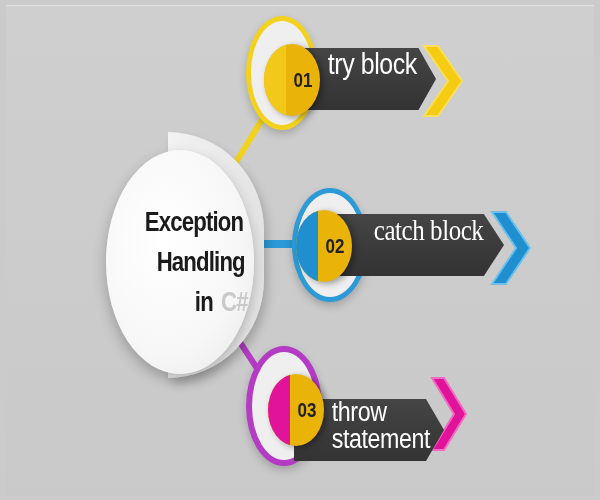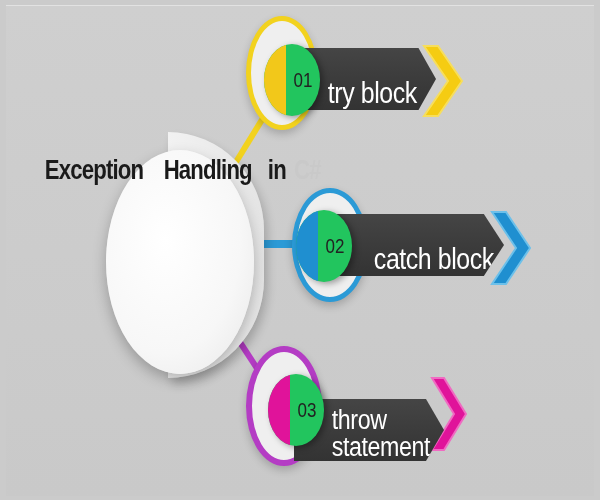--- a/index.html
+++ b/index.html
@@ -21,54 +21,55 @@
     position: absolute; left: 168px; top: 132px; width: 96px; height: 246px;
     background: linear-gradient(90deg, #f2f2f2 0%, #e4e4e4 100%);
     border-radius: 0 120px 120px 0 / 0 123px 123px 0;
     box-shadow: 4px 6px 10px rgba(0,0,0,0.18);
   }
   .hub {
     position: absolute; left: 106px; top: 150px; width: 148px; height: 224px;
     border-radius: 50%;
     background: radial-gradient(ellipse at 40% 40%, #ffffff 0%, #f7f7f7 60%, #e6e6e6 100%);
     box-shadow: 0 6px 14px rgba(0,0,0,0.25);
-    display: flex; flex-direction: row; align-items: flex-start; justify-content: center;
+    display: flex; flex-direction: column; align-items: flex-end; justify-content: center;
   }
   .hub-line {
     font-family: "Liberation Sans Narrow", "Liberation Sans", sans-serif;
     font-size: 27px; font-weight: bold; color: #1a1a1a; letter-spacing: -1px;
     line-height: 40px; transform: scaleX(0.82);
   }
   .hub-csharp { color: #c9c9c9; margin-left: 10px; }
 
   
   .item { position: absolute; }
   .ring {
     position: absolute; border-radius: 50%;
     background: #efefef;
     box-shadow: 0 4px 8px rgba(0,0,0,0.2);
   }
   .badge {
     position: absolute; width: 56px; height: 72px; border-radius: 50%;
-    background: #22c55e; overflow: hidden;
+    background: #eab308; overflow: hidden;
     box-shadow: 3px 2px 6px rgba(0,0,0,0.35);
     z-index: 3;
+    font-weight: bold;
   }
   .badge-half { position: absolute; left: 0; top: 0; width: 22px; height: 100%; }
   .badge-num {
     position: absolute; left: 22px; top: 0; height: 100%; width: 34px;
     display: flex; align-items: center; justify-content: center;
     font-size: 20px; color: #222; transform: scaleX(0.85);
   }
   .ribbon {
     position: absolute; height: 62px; z-index: 2;
     background: linear-gradient(180deg, #454545 0%, #3a3a3a 60%, #333 100%);
     clip-path: polygon(0 0, 88% 0, 100% 50%, 88% 100%, 0 100%);
     box-shadow: 0 6px 10px rgba(0,0,0,0.3);
-    display: flex; align-items: flex-end;
+    display: flex; align-items: flex-start;
   }
   .ribbon-label {
     color: #ffffff; font-size: 29px; padding-left: 44px; white-space: nowrap;
     transform-origin: left center; transform: scaleX(0.86); letter-spacing: -0.5px;
   }
   .ribbon-label.two {
     font-size: 27px; line-height: 27px; white-space: normal; width: 140px;
   }
   .chev { position: absolute; z-index: 1; }
 </style>
@@ -104,21 +105,21 @@
     <div class="badge-half" style="background:#f2c81a;"></div>
     <div class="badge-num">01</div>
   </div>
 </div>
 
 <div class="item">
   <div class="ring" style="left:292px; top:188px; width:76px; height:114px; border:5px solid #2b9ad6; box-sizing:border-box;"></div>
   <svg class="chev" style="left:486px; top:206px;" width="50" height="84" viewBox="0 0 50 84">
     <path d="M6 6 L20 6 L44 42 L20 78 L6 78 L30 42 Z" fill="#1f8fd0" stroke="#6cc0ea" stroke-width="2"></path>
   </svg>
-  <div class="ribbon" style="left:336px; top:214px; width:168px;">
+  <div class="ribbon" style="left:336px; top:214px; width:168px;font-family:Liberation Serif, serif;">
     <span class="ribbon-label">catch block</span>
   </div>
   <div class="badge" style="left:296px; top:210px;">
     <div class="badge-half" style="background:#1f8fd0;"></div>
     <div class="badge-num">02</div>
   </div>
 </div>
 
 <div class="item">
   <div class="ring" style="left:246px; top:346px; width:76px; height:120px; border:6px solid #b43cc4; box-sizing:border-box;"></div>

